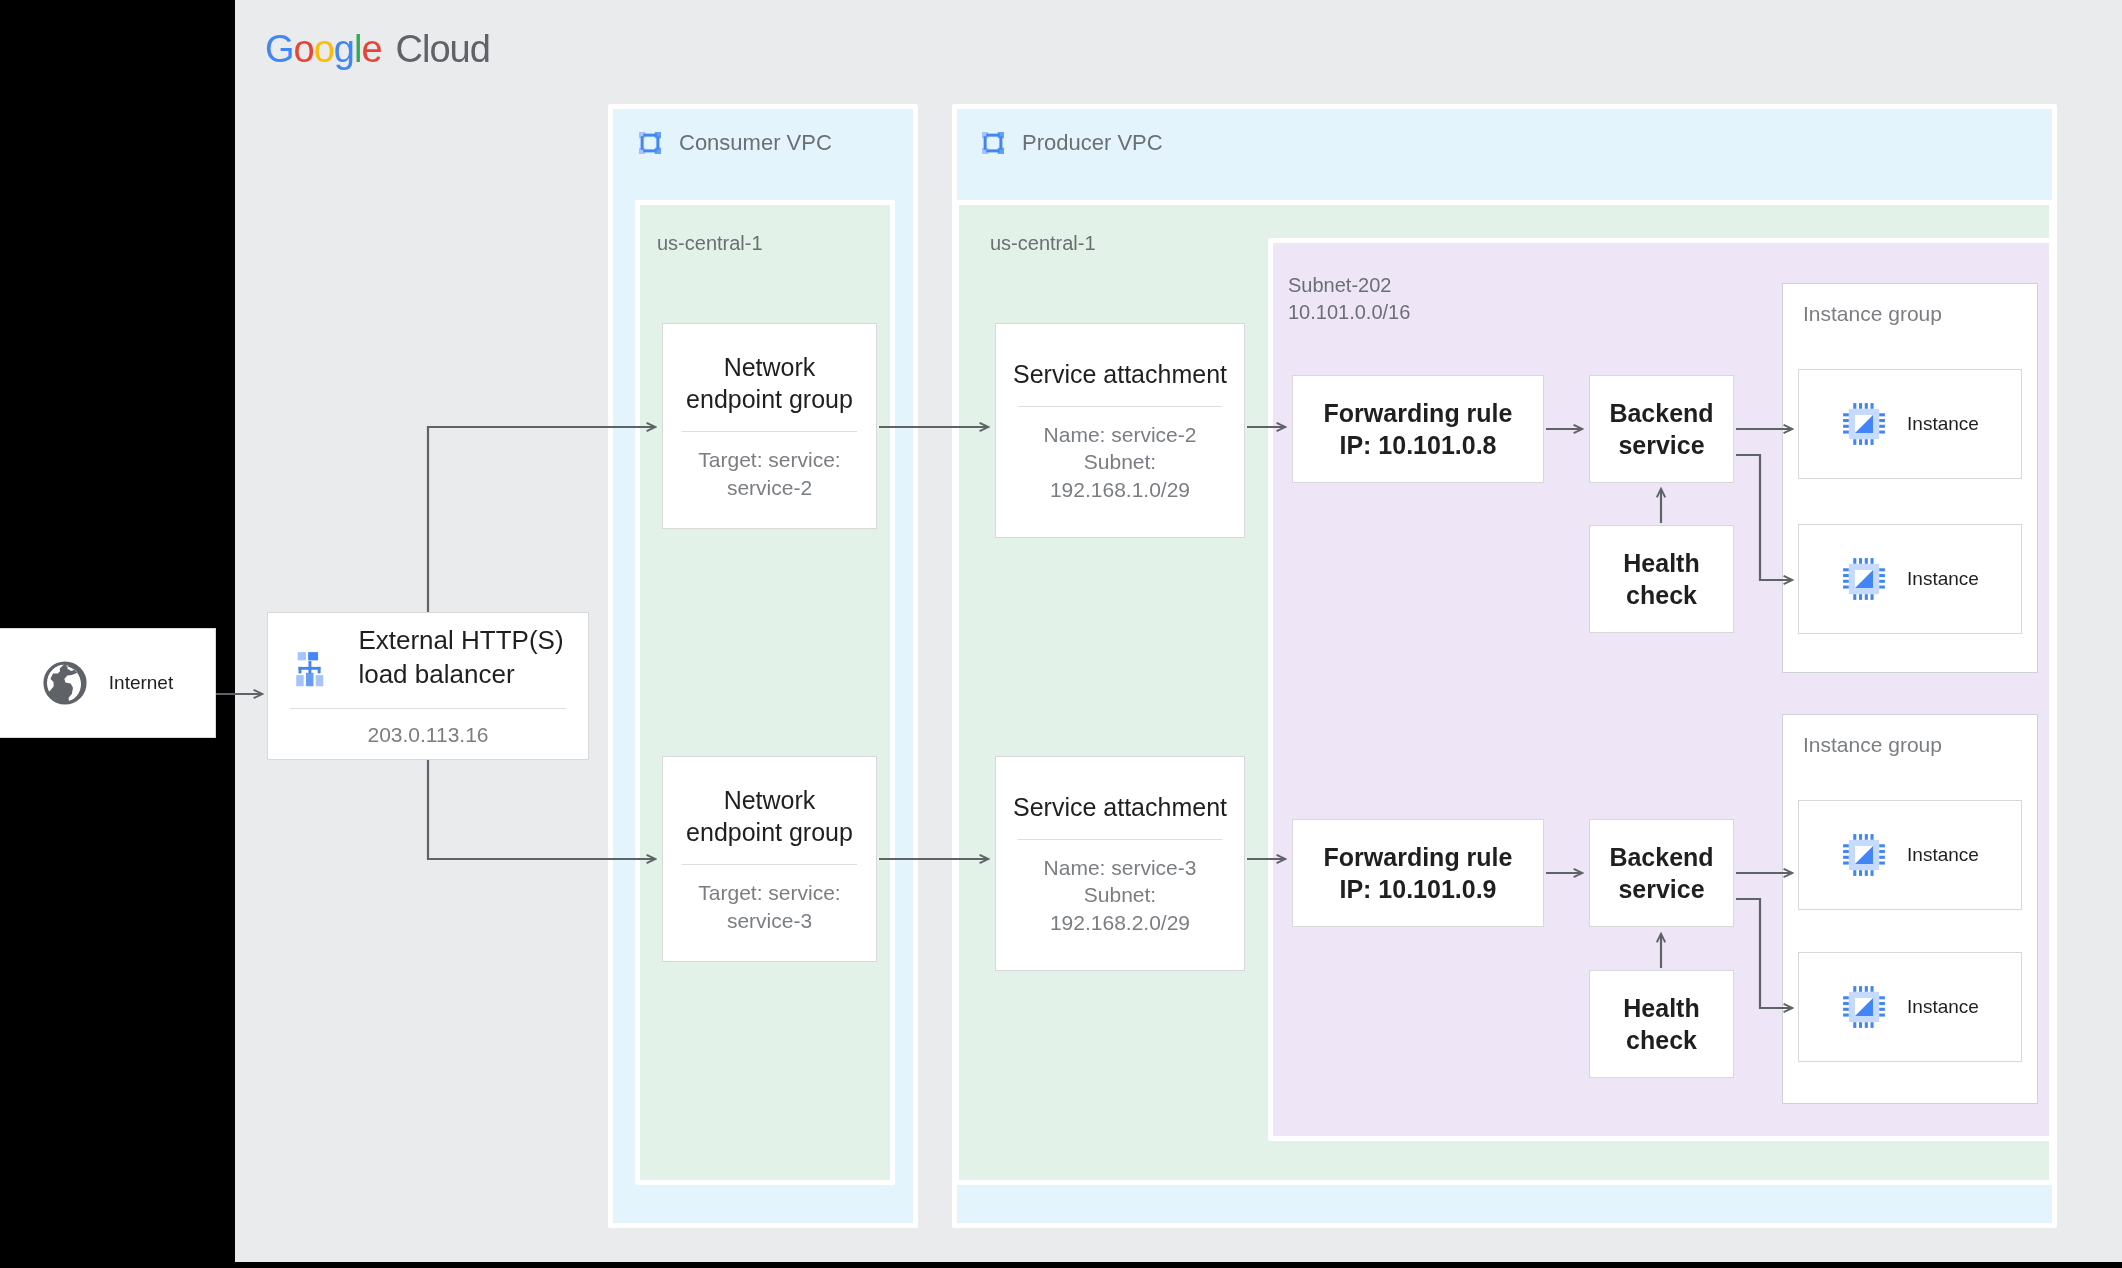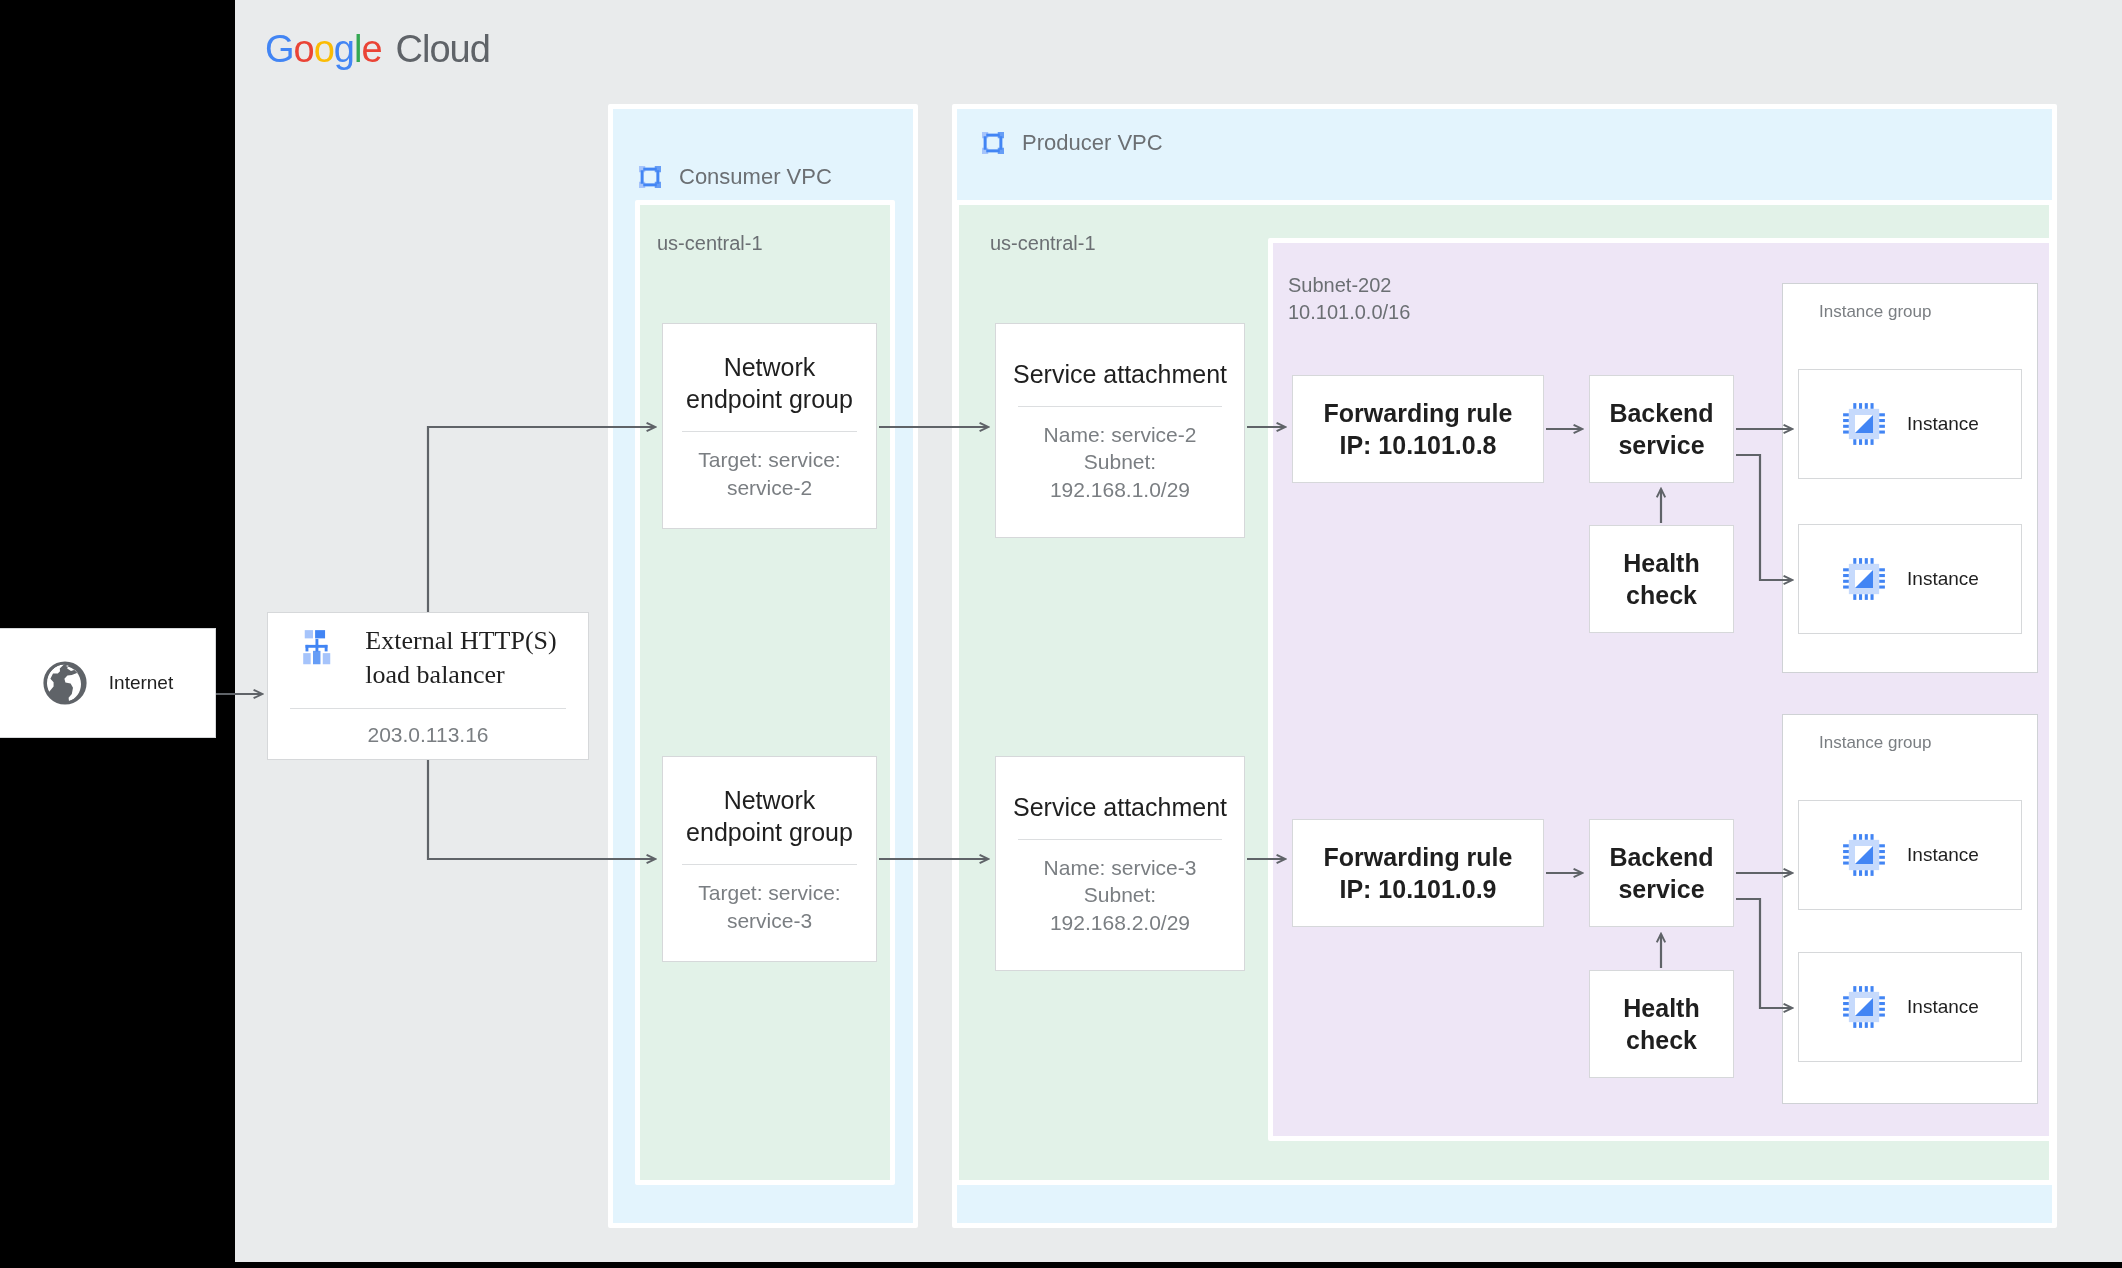--- a/index.html
+++ b/index.html
@@ -82,51 +82,51 @@
 
   
   .card.iconrow { flex-direction: row; justify-content: center; gap: 20px; }
   .card.iconrow .ir-label { font-size: 19px; color: #1f1f1f; }
 
   
   .lb-card {
     position: absolute; background: #fff; border: 1px solid #d6d8da;
     display: flex; flex-direction: column; align-items: center; justify-content: center;
   }
-  .lb-row { display: flex; align-items: flex-start; gap: 20px; padding: 0 22px; font-family: Liberation Serif, serif; }
+  .lb-row { display: flex; align-items: flex-end; gap: 20px; padding: 0 22px; }
   .lb-title { font-size: 26px; color: #1f1f1f; line-height: 1.3; white-space: pre-line; }
 
   
   .ig-box {
     position: absolute; background: #ffffff; border: 1px solid #cfd2d5;
   }
   .ig-label {
-    position: absolute; left: 36px; top: 18px;
-    font-size: 17px; color: #7a7e82;
+    position: absolute; left: 20px; top: 18px;
+    font-size: 21px; color: #7a7e82;
   }
 
   
   .edges { position: absolute; left: 0; top: 0; width: 2122px; height: 1268px;
            pointer-events: none; }
 
   .icon { display: block; flex: none; }
 </style>
 </head>
 <body>
 
 <div id="root">
 
   <div class="canvas"></div>
 
   <div class="gc-logo">
     <span class="w c-blue">G</span><span class="w c-red">o</span><span class="w c-yellow">o</span><span class="w c-blue">g</span><span class="w c-green">l</span><span class="w c-red">e</span><span class="gc-cloud">Cloud</span>
   </div>
 
   <div class="vpc-box" style="left:608px; top:104px; width:310px; height:1124px;"></div>
-  <div class="vpc-header" style="left:635px; top:128px;margin-top:34px;">
+  <div class="vpc-header" style="left:635px; top:128px;">
     <svg class="icon" width="30" height="30" viewBox="0 0 24 24">
       <rect x="3.2" y="3.2" width="5.0" height="5.0" fill="#a6c4fb"></rect>
       <rect x="15.8" y="3.2" width="5.0" height="5.0" fill="#669df6"></rect>
       <rect x="3.2" y="15.8" width="5.0" height="5.0" fill="#a6c4fb"></rect>
       <rect x="15.8" y="15.8" width="5.0" height="5.0" fill="#669df6"></rect>
       <rect x="6.6" y="4.5" width="10.8" height="2.4" fill="#4285f4"></rect>
       <rect x="6.6" y="17.1" width="10.8" height="2.4" fill="#4285f4"></rect>
       <rect x="4.5" y="6.6" width="2.4" height="10.8" fill="#4285f4"></rect>
       <rect x="17.1" y="6.6" width="2.4" height="10.8" fill="#4285f4"></rect>
     </svg>

